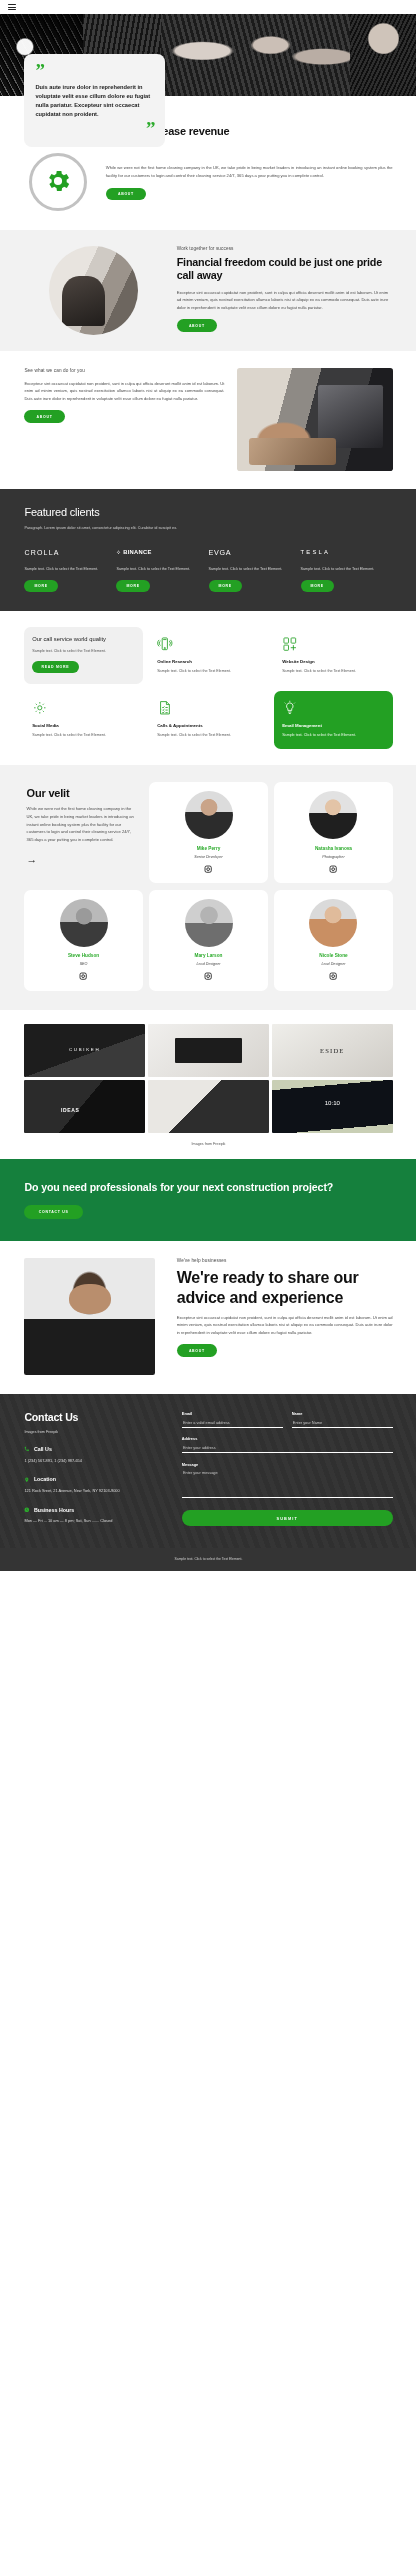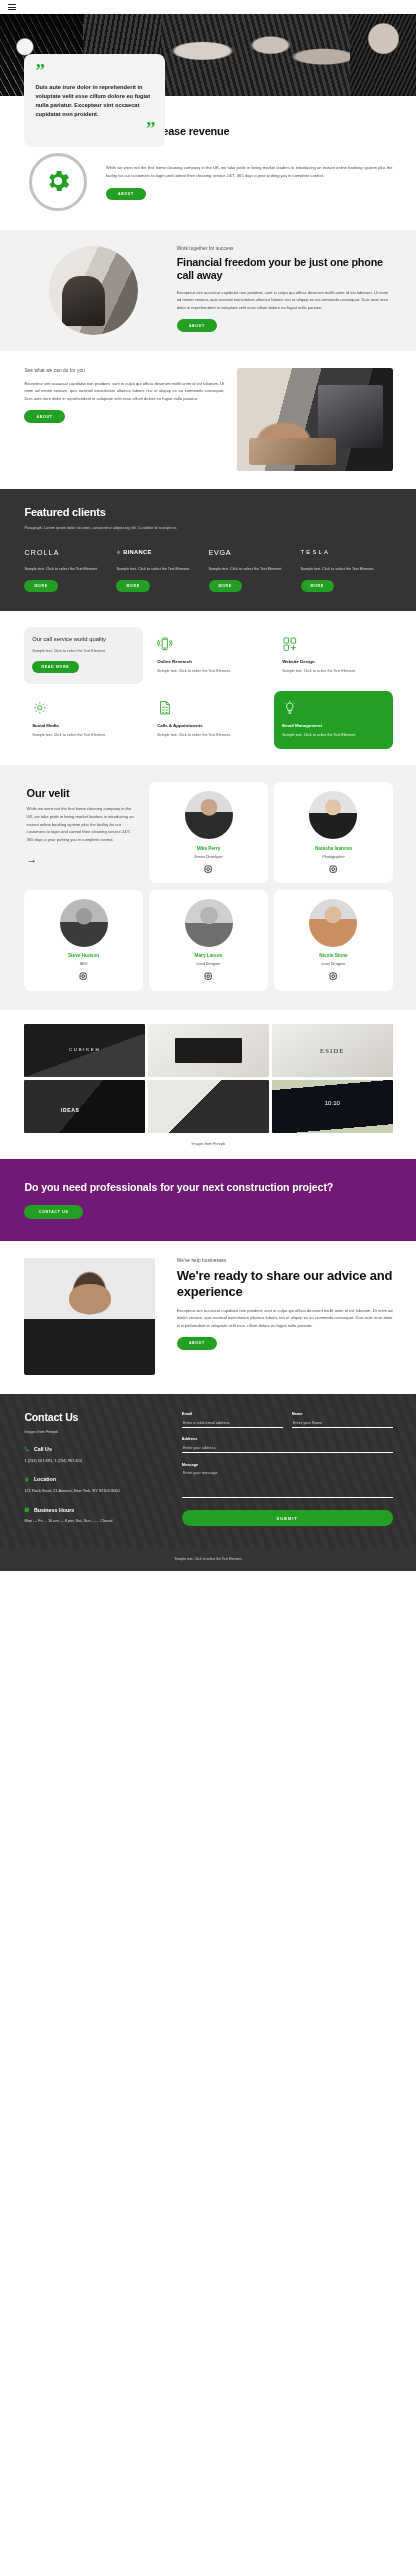--- a/index.html
+++ b/index.html
@@ -137,21 +137,21 @@
     content:""; position:absolute; right:6%; top:16%; width:42%; height:62%;
     background: linear-gradient(150deg,#6f6f74,#232327); border-radius: 2.2px;
   }
   .photo-rect::after {
     content:""; position:absolute; left:8%; bottom:6%; width:56%; height:26%;
     background: linear-gradient(120deg,#c0a184,#7d5f45); border-radius: 3.3px;
   }
 
   
   .s-clients { background: #343434; color: #fff; padding-top: 16.7px; padding-bottom: 19px; }
-  .s-clients h2 { font-size: 11px; font-weight: 700; letter-spacing: -0.2px; }
+  .s-clients h2 { font-size: 11px; font-weight: 400; letter-spacing: -0.2px; }
   .s-clients .sub { font-size: 3.8px; color: #cfcfcf; margin-top: 7.8px; }
   .clients-grid { display: flex; margin-top: 16.7px; }
   .client-col { flex: 1; }
   .client-logo { height: 12.2px; display: flex; align-items: center; color: #fff; }
   .logo-crolla { font-size: 7px; letter-spacing: 1.2px; font-weight: 400; }
   .logo-binance { font-size: 5.8px; letter-spacing: 0.3px; font-weight: 700; display:flex; align-items:center; gap:1.7px; }
   .logo-evga { font-size: 7.2px; letter-spacing: 0.7px; font-weight: 400; }
   .logo-tesla { font-size: 5.8px; letter-spacing: 2.2px; font-weight: 400; }
   .client-txt { font-size: 3.7px; line-height: 1.7; color: #d6d6d6; margin-top: 7.8px; }
   .client-col .btn { margin-top: 7.8px; padding: 3.9px 10px; }
@@ -207,41 +207,41 @@
   .g3 { background: linear-gradient(150deg,#efeeea,#cfccc6); }
   .g3::after { content:"ESIDE"; position:absolute; left:50%; top:48%; transform:translate(-50%,-50%); color:#2a2a2a; font-size:6.7px; letter-spacing:1.1px; font-family:"Liberation Serif", serif; }
   .g4 { background: linear-gradient(130deg,#2b2b2b 0 48%, #101010 48%); }
   .g4::after { content:"IDEAS"; position:absolute; left:38%; top:55%; transform:translate(-50%,-50%); color:#fff; font-size:5px; letter-spacing:0.6px; font-weight:700; }
   .g5 { background: linear-gradient(135deg,#e9e7e3 0 42%, #2d2d2d 42%); }
   .g6 { background: linear-gradient(175deg,#c9cfb5 0 16%, #0d1117 16% 86%, #c9cfb5 86%); }
   .g6::after { content:"10:10"; position:absolute; left:50%; top:40%; transform:translate(-50%,-50%); color:#fff; font-size:6.1px; font-weight:300; }
   .gal-caption { text-align: center; font-size: 3.7px; color: #555; margin-top: 9px; }
 
   
-  .s-cta { background: #701a75; color: #fff; padding: 21px 24.4px 22px 24.4px; }
+  .s-cta { background: #15803d; color: #fff; padding: 21px 24.4px 22px 24.4px; }
   .s-cta h2 { font-size: 10.6px; font-weight: 800; line-height: 1.4; letter-spacing: -0.1px; }
   .s-cta .btn { margin-top: 11px; }
 
   
   .s-advice { background: #fff; padding: 16.7px 24.4px 19px 24.4px; display: flex; gap: 13.3px; }
   .s-advice .imgcol { flex: 0 0 139px; }
   .advice-photo {
     width: 131px; height: 117px; border-radius: 2.2px;
     background:
       radial-gradient(ellipse at 50% 30%, #4d3a2c 0 17%, transparent 19%),
       linear-gradient(#e9e9e9 0 52%, #1c1c1c 52%),
       #dcdcdc;
     position: relative; overflow: hidden;
   }
   .advice-photo::after{
     content:""; position:absolute; left:34%; top:22%; width:32%; height:26%;
     background:#b98e6d; border-radius:46%;
   }
   .s-advice .txtcol { flex: 1; }
-  .s-advice h2.big { font-size: 13px; }
+  .s-advice h2.big { font-size: 16px; }
   .s-advice p.body { margin-top: 6.7px; }
   .s-advice .btn { margin-top: 7.8px; }
 
   
   .s-contact {
     position: relative; padding: 16.7px 24.4px 22px 24.4px;
     background: linear-gradient(rgba(45,45,45,.82), rgba(45,45,45,.82)),
       repeating-linear-gradient(70deg,#3c3c3c 0 5px,#585858 5px 10px),
       linear-gradient(120deg,#2a2a2a,#707070);
     color: #fff;
@@ -321,21 +321,21 @@
       </div>
     </div>
   </div>
 
   <div class="sec s-fin">
     <div class="imgcol">
       <div class="photo-circle"></div>
     </div>
     <div class="txtcol">
       <div class="eyebrow">Work together for success</div>
-      <h2 class="big">Financial freedom your be just one phone call away</h2>
+      <h2 class="big">Financial freedom could be just one pride call away</h2>
       <p class="body">Excepteur sint occaecat cupidatat non proident, sunt in culpa qui officia deserunt mollit anim id est laborum. Ut enim ad minim veniam, quis nostrud exercitation ullamco laboris nisi ut aliquip ex ea commodo consequat. Duis aute irure dolor in reprehenderit in voluptate velit esse cillum dolore eu fugiat nulla pariatur.</p>
       <button class="btn">ABOUT</button>
     </div>
   </div>
 
   <div class="sec s-lead">
     <div class="txtcol">
       <div class="eyebrow">See what we can do for you</div>
       <p class="body">Excepteur sint occaecat cupidatat non proident, sunt in culpa qui officia deserunt mollit anim id est laborum. Ut enim ad minim veniam, quis nostrud exercitation ullamco laboris nisi ut aliquip ex ea commodo consequat. Duis aute irure dolor in reprehenderit in voluptate velit esse cillum dolore eu fugiat nulla pariatur.</p>
       <button class="btn">ABOUT</button>

